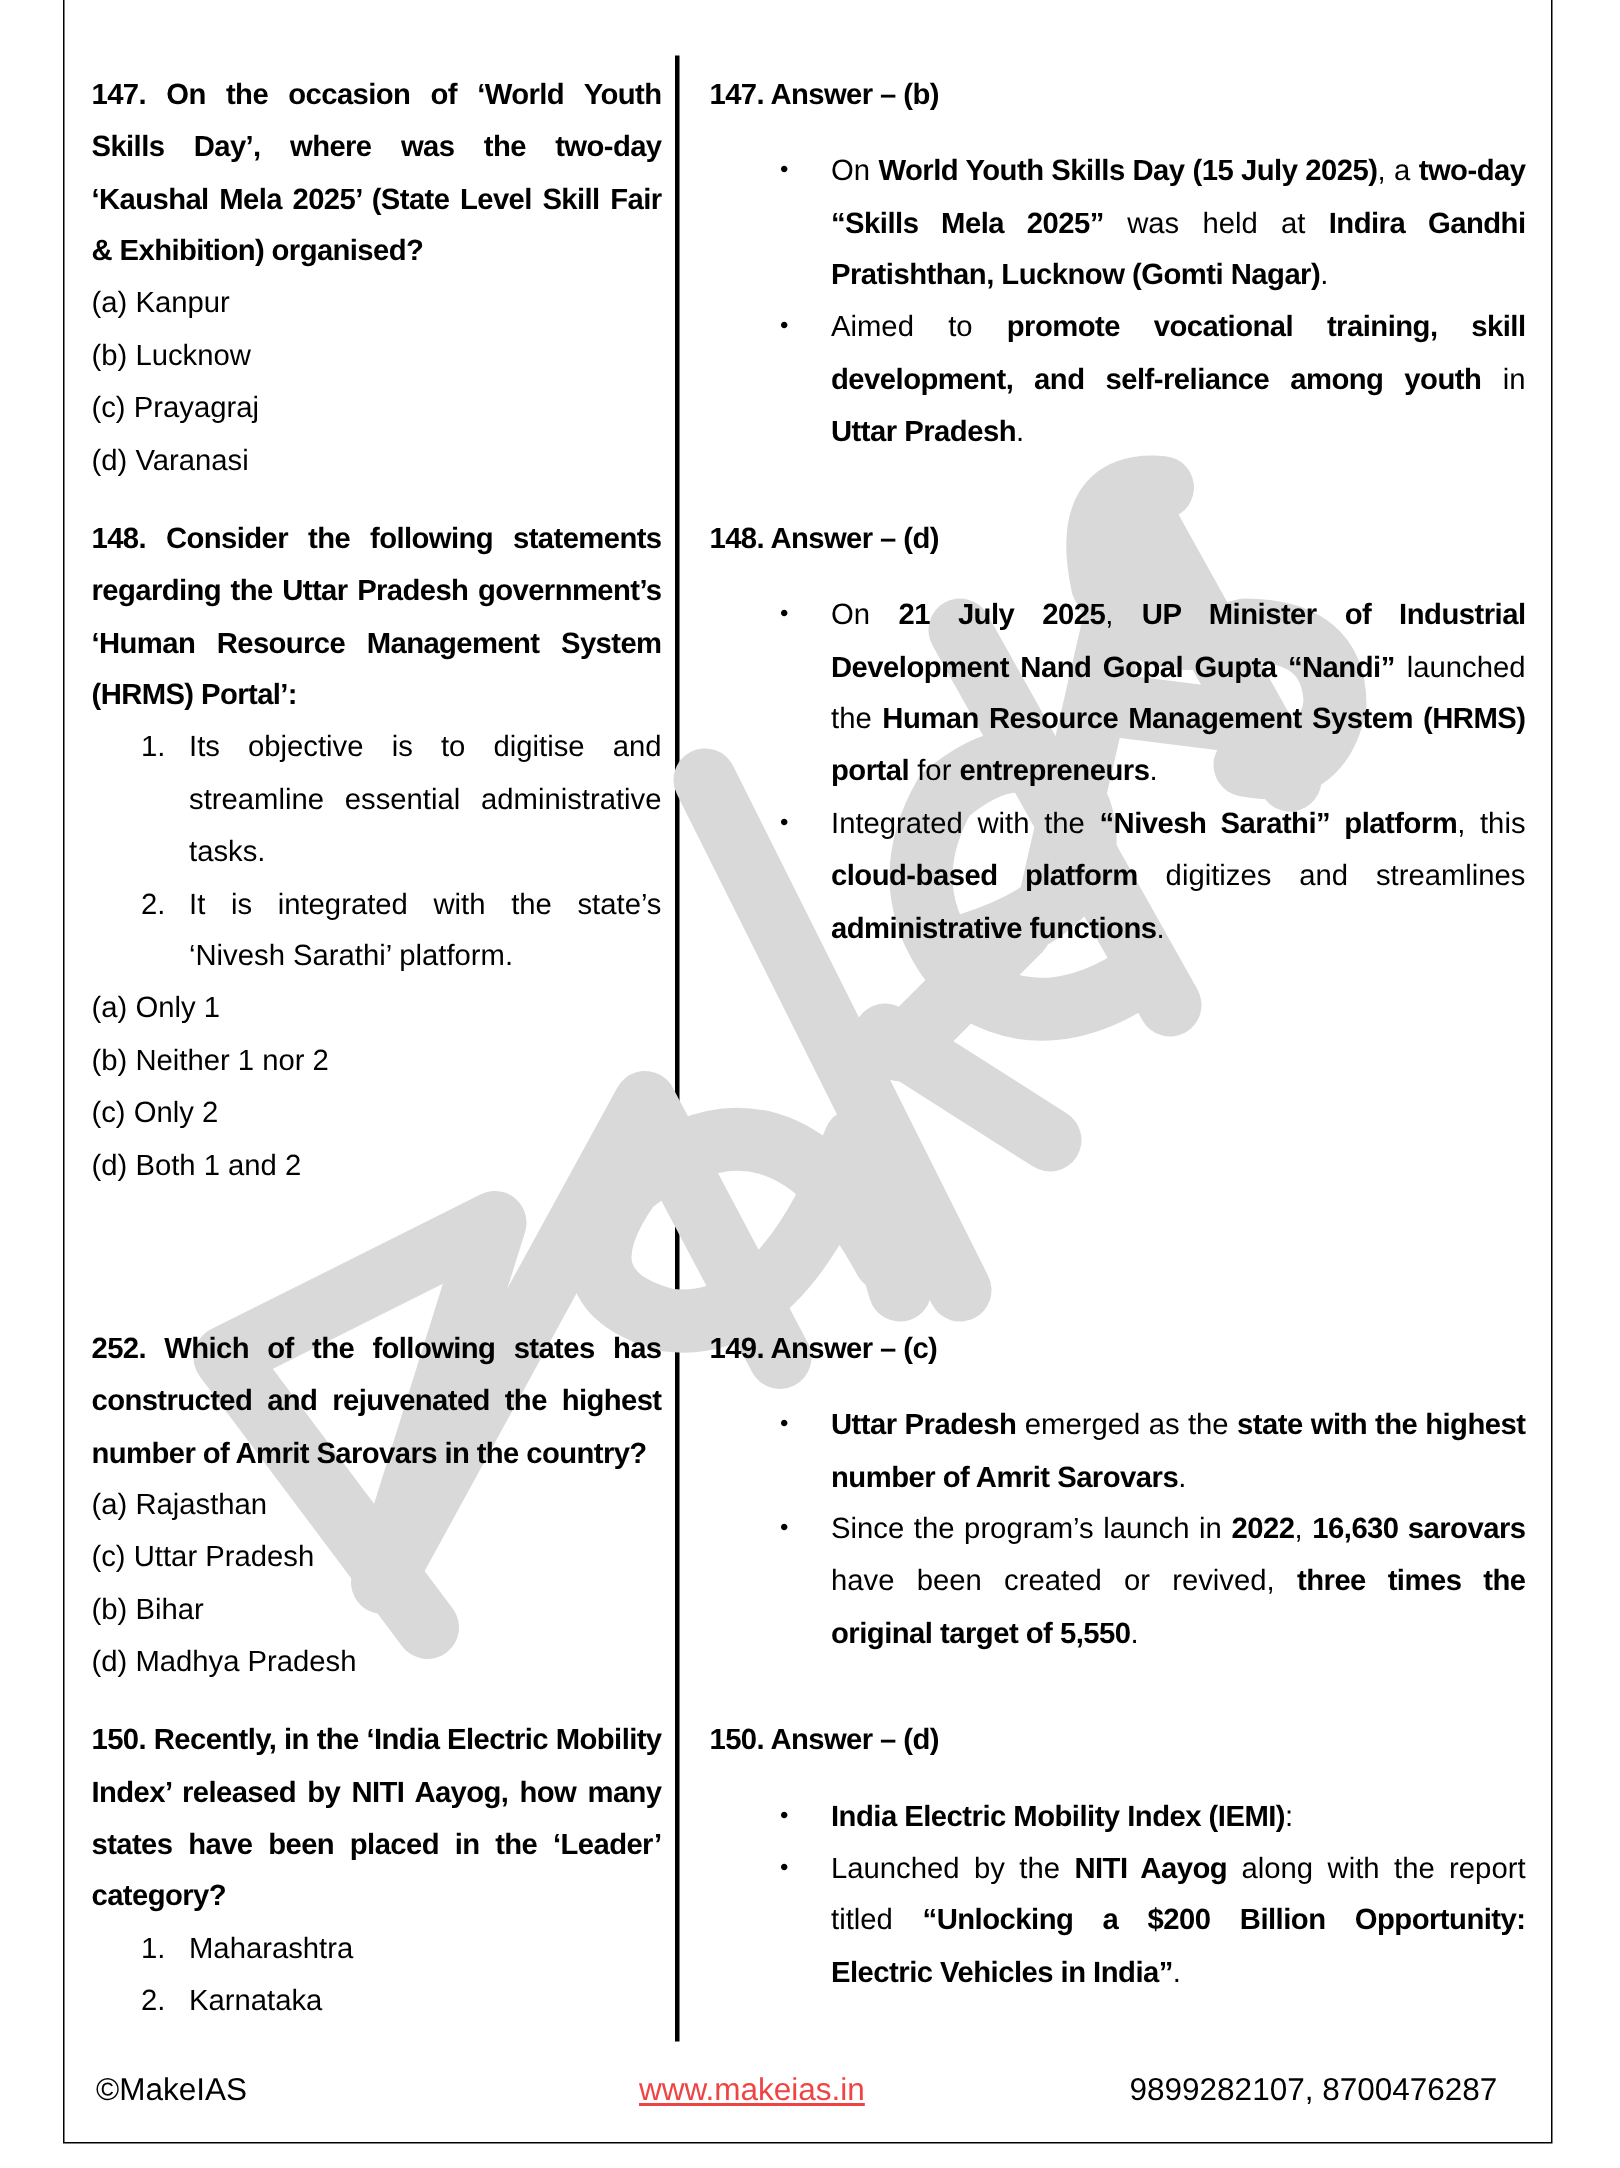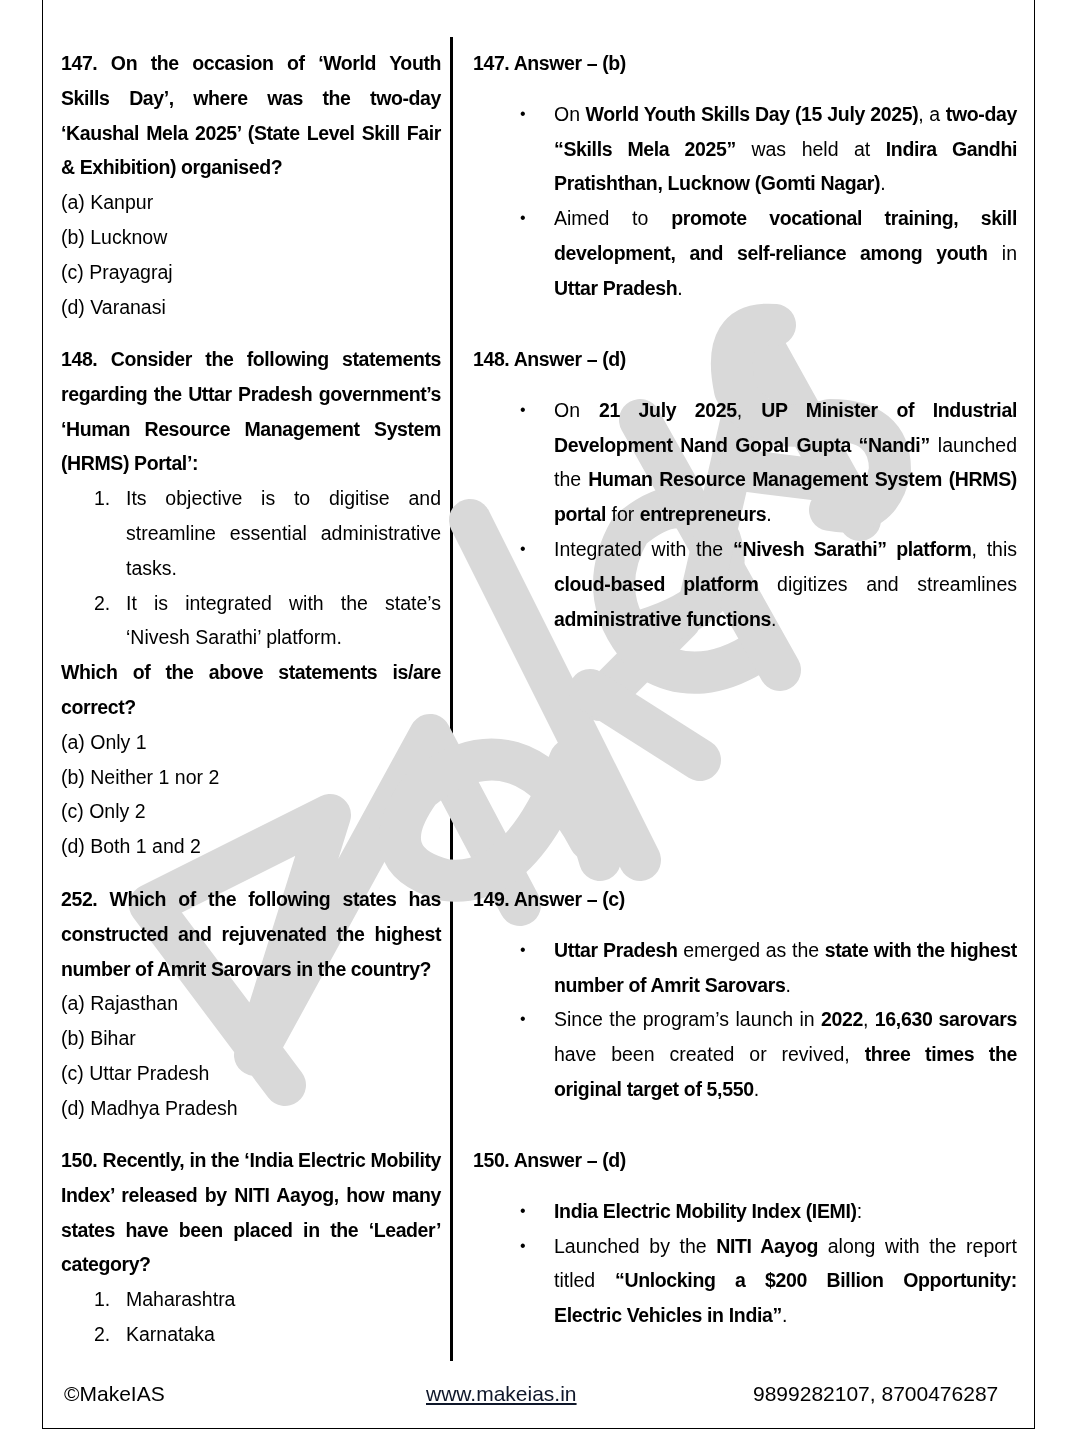--- a/index.html
+++ b/index.html
@@ -18,21 +18,21 @@
   ol.stmts { margin: 0; padding: 0; list-style: none; }
   ol.stmts li { position: relative; padding-left: 65px; text-align: justify; }
   ol.stmts li .num { position: absolute; left: 33px; }
   .ans-head { font-weight: bold; letter-spacing: -0.4px; }
   ul.pts { margin: 16px; padding: 0; list-style: none; }
   ul.pts li { position: relative; padding-left: 65px; text-align: justify; }
   ul.pts li::before { content: "\2022"; position: absolute; left: 31px; font-size: 16px; }
   b { font-weight: bold; letter-spacing: -0.35px; }
   .footer { position: absolute; top: 1382px; z-index: 1; font-size: 21px; }
   .footer.copy { left: 64px; }
-  .footer.link { left: 426px; color: #0f172a; text-decoration: underline; }
+  .footer.link { left: 426px; color: #ef4444; text-decoration: underline; }
   .footer.phone { left: 753px; }
 </style>
 </head>
 <body>
 
 <div class="page-frame"></div>
 <div class="divider"></div>
 
 <svg class="watermark" viewBox="0 0 1080 1445">
   <g fill="none" stroke="#d9d9d9" stroke-width="42" stroke-linecap="round" stroke-linejoin="round">
@@ -65,32 +65,31 @@
     <div class="opt">(c) Prayagraj</div>
     <div class="opt">(d) Varanasi</div>
   </div>
 
   <div class="block" style="top:342px;">
     <div class="q-head">148. Consider the following statements regarding the Uttar Pradesh government’s ‘Human Resource Management System (HRMS) Portal’:</div>
     <ol class="stmts">
       <li><span class="num">1.</span><span>Its objective is to digitise and streamline essential administrative tasks.</span></li>
       <li><span class="num">2.</span><span>It is integrated with the state’s ‘Nivesh Sarathi’ platform.</span></li>
     </ol>
-    <div class="q-head">Which of the above statements is/are correct?</div>
     <div class="opt">(a) Only 1</div>
     <div class="opt">(b) Neither 1 nor 2</div>
     <div class="opt">(c) Only 2</div>
     <div class="opt">(d) Both 1 and 2</div>
   </div>
 
   <div class="block" style="top:882px;">
     <div class="q-head">252. Which of the following states has constructed and rejuvenated the highest number of Amrit Sarovars in the country?</div>
     <div class="opt">(a) Rajasthan</div>
+    <div class="opt">(c) Uttar Pradesh</div>
     <div class="opt">(b) Bihar</div>
-    <div class="opt">(c) Uttar Pradesh</div>
     <div class="opt">(d) Madhya Pradesh</div>
   </div>
 
   <div class="block" style="top:1143px;">
     <div class="q-head">150. Recently, in the ‘India Electric Mobility Index’ released by NITI Aayog, how many states have been placed in the ‘Leader’ category?</div>
     <ol class="stmts">
       <li><span class="num">1.</span><span>Maharashtra</span></li>
       <li><span class="num">2.</span><span>Karnataka</span></li>
     </ol>
   </div>

